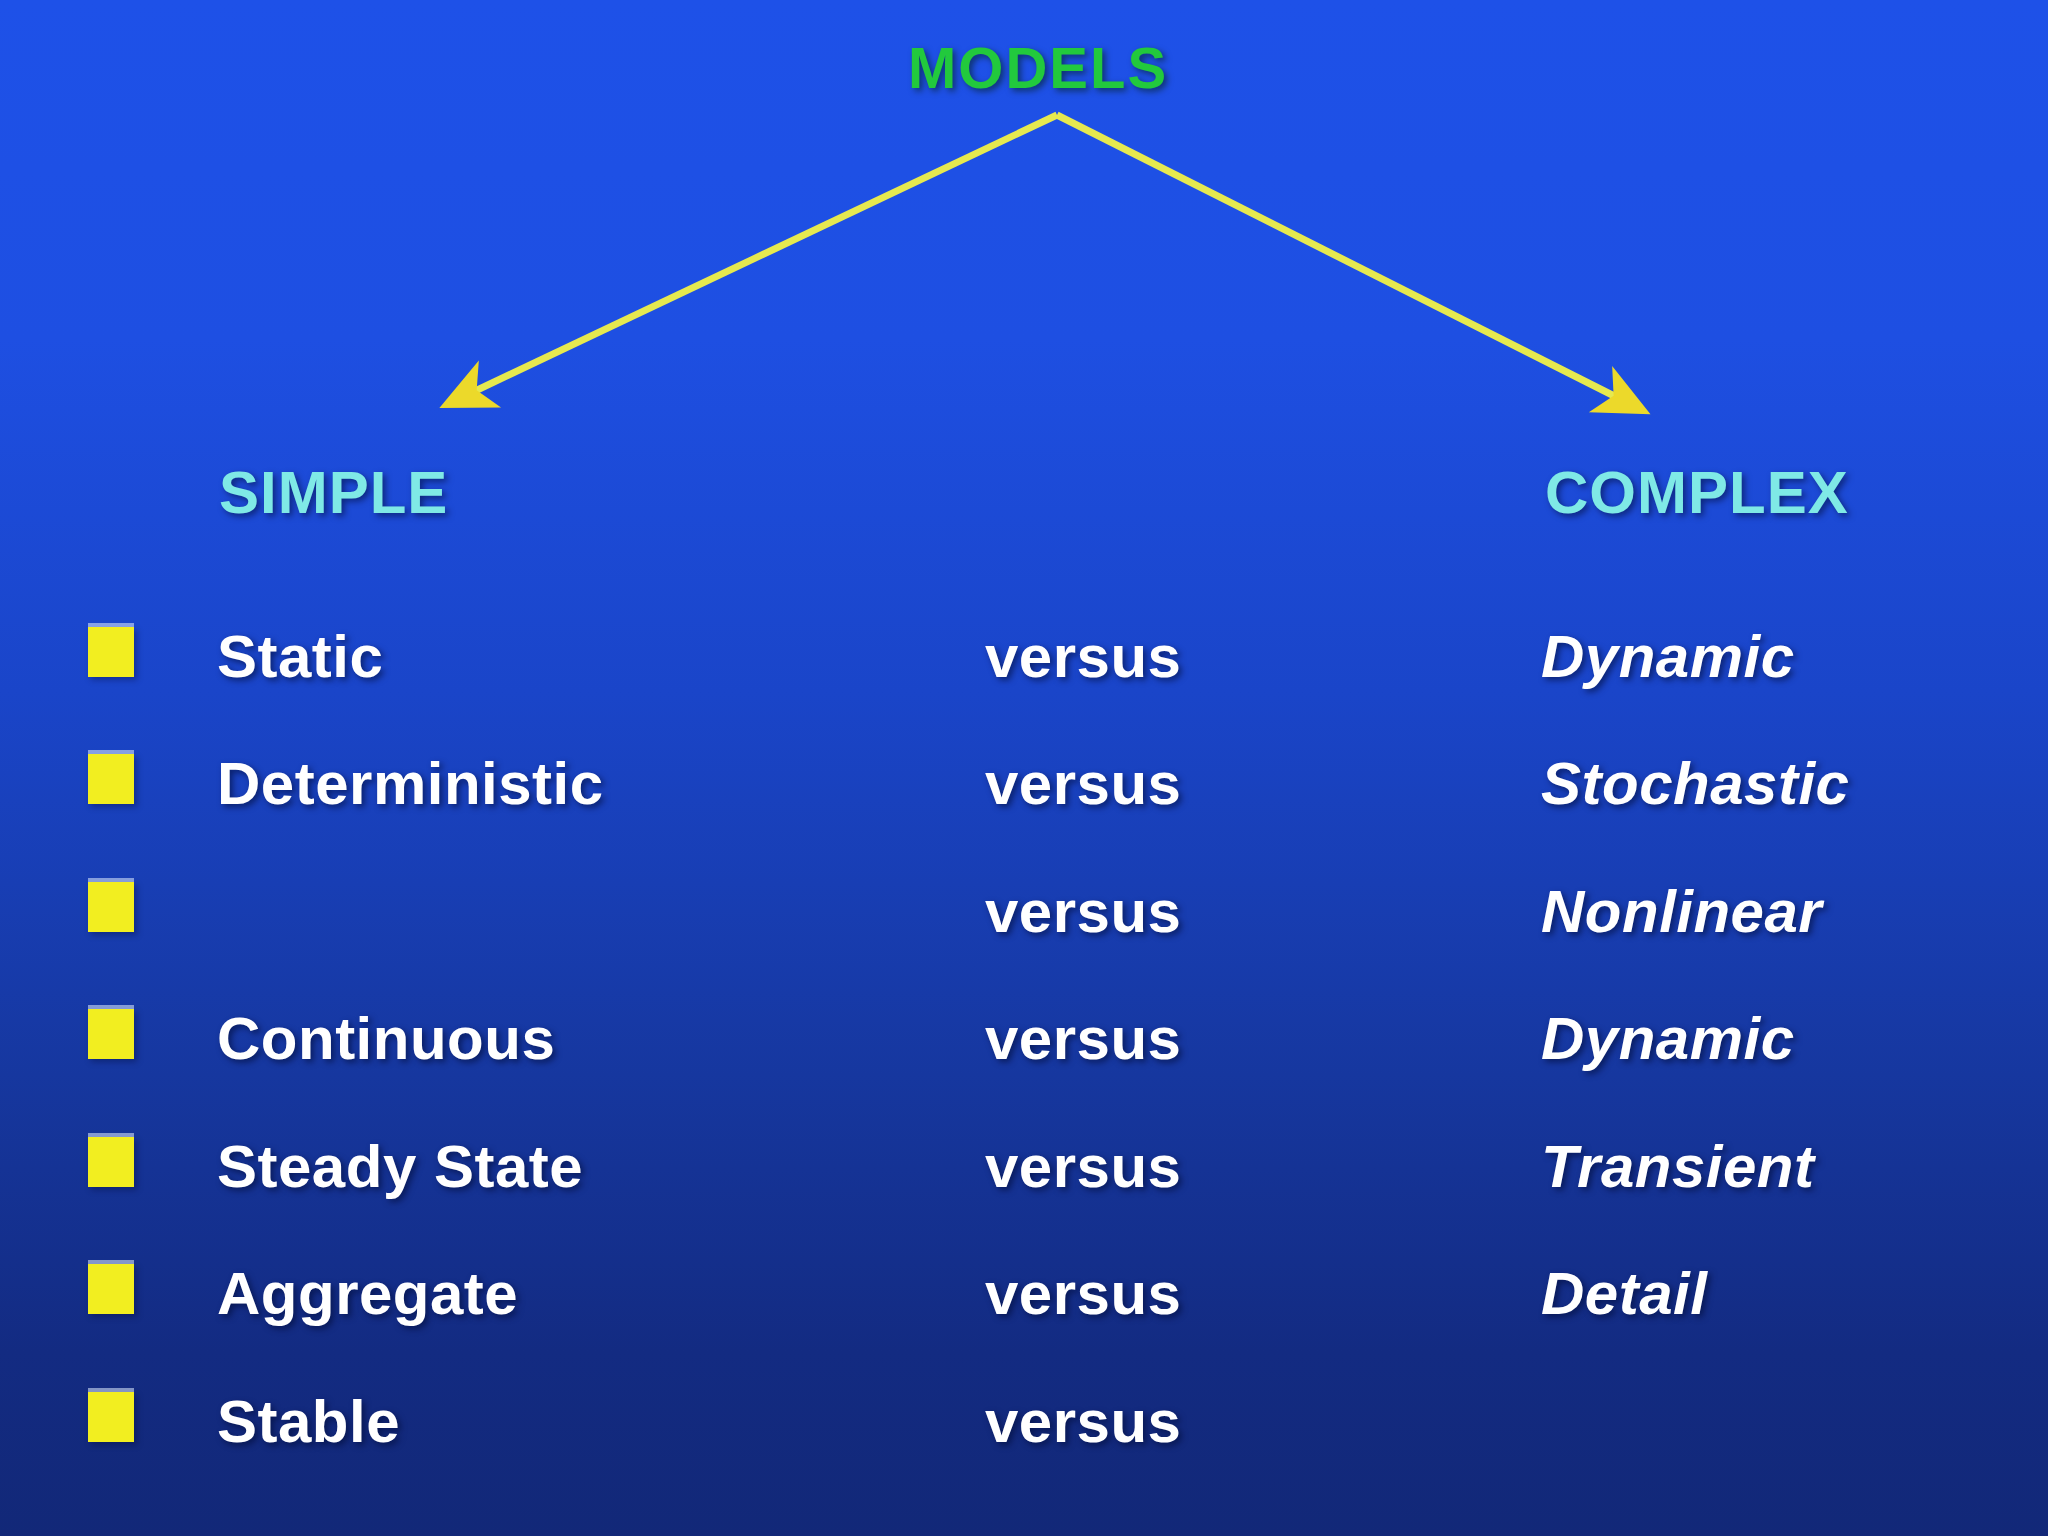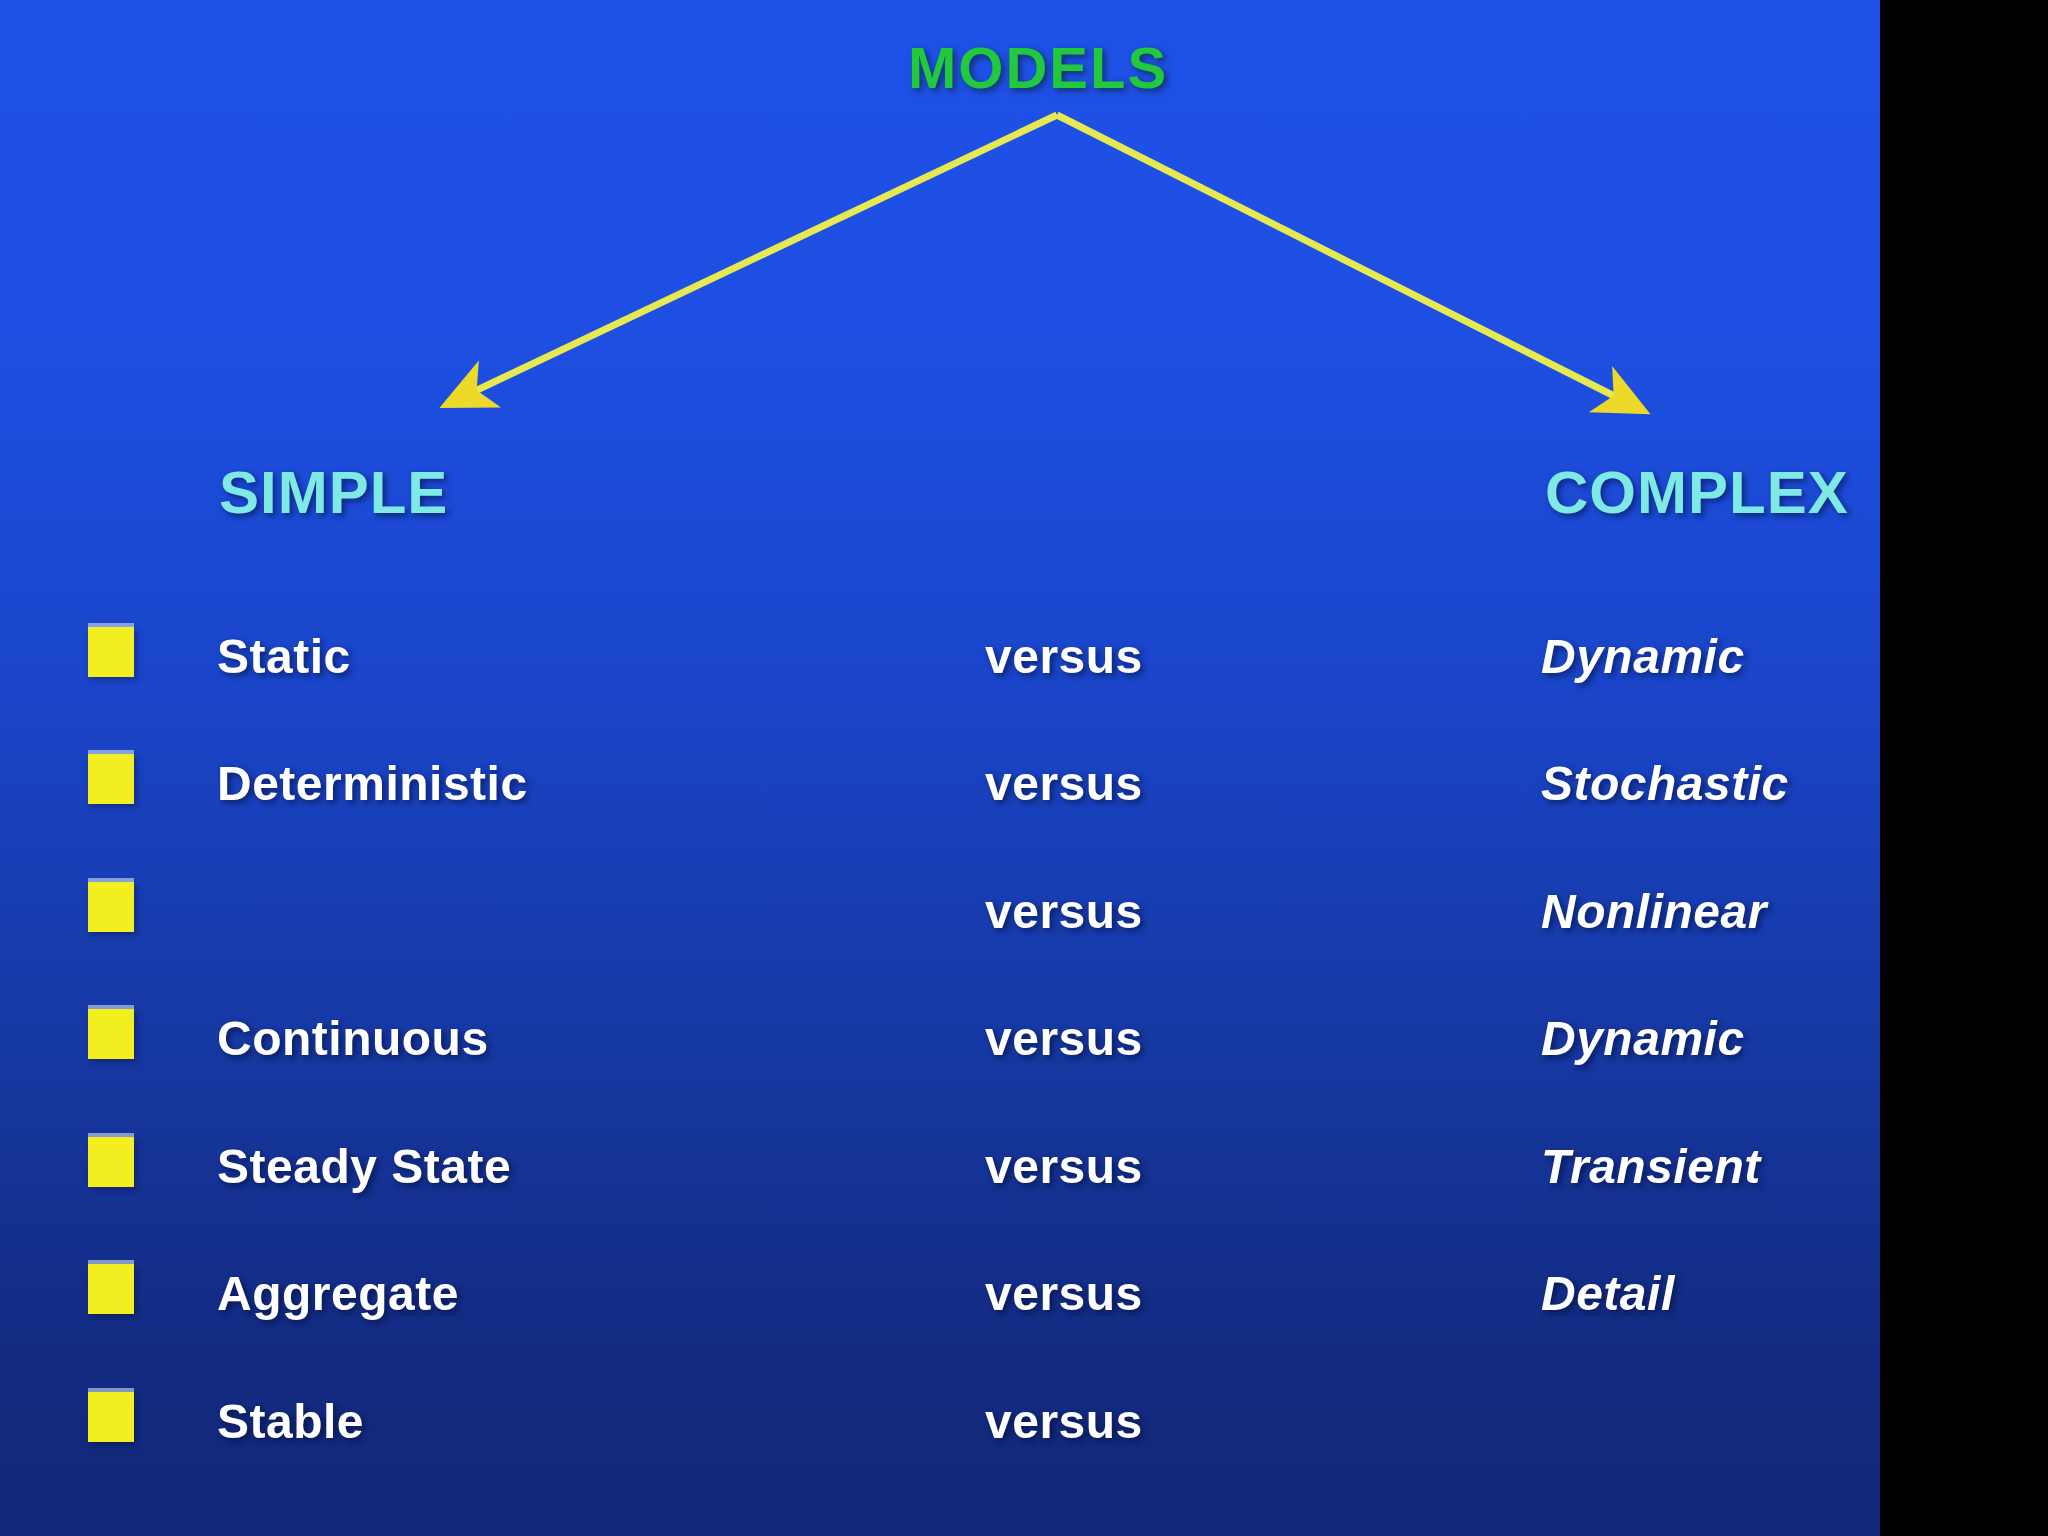--- a/index.html
+++ b/index.html
@@ -2,21 +2,21 @@
 <html><head>
 <meta charset="utf-8">
 <style>
   html, body {
     margin: 0;
     padding: 0;
     background: #000;
   }
   #slide {
     position: relative;
-    width: 1880px;
+    width: 2048px;
     height: 1536px;
     overflow: hidden;
     font-family: "Liberation Sans", "DejaVu Sans", sans-serif;
     font-weight: bold;
     background: linear-gradient(180deg,
       #1e51e8 0%,
       #1e4fe2 22%,
       #1a45c9 45%,
       #16379f 70%,
       #132b82 88%,
@@ -77,21 +77,21 @@
     width: 46px;
     height: 50px;
     background: #f2ee20;
     box-shadow: 0 -4px 0 rgba(225, 238, 255, 0.55),
                 3px 3px 6px rgba(0, 10, 50, 0.35);
   }
   .term, .versus {
     position: absolute;
     top: 50%;
     transform: translateY(-50%);
-    font-size: 48px;
+    font-size: 60px;
     color: #ffffff;
     letter-spacing: 0.5px;
     text-shadow: 3px 3px 6px rgba(0, 10, 50, 0.6);
     white-space: nowrap;
   }
   .term.left   { left: 217px; }
   .versus      { left: 950px; margin-left: 35px; }
   .term.right  { left: 1541px; font-style: italic; }
 </style>
 </head>

